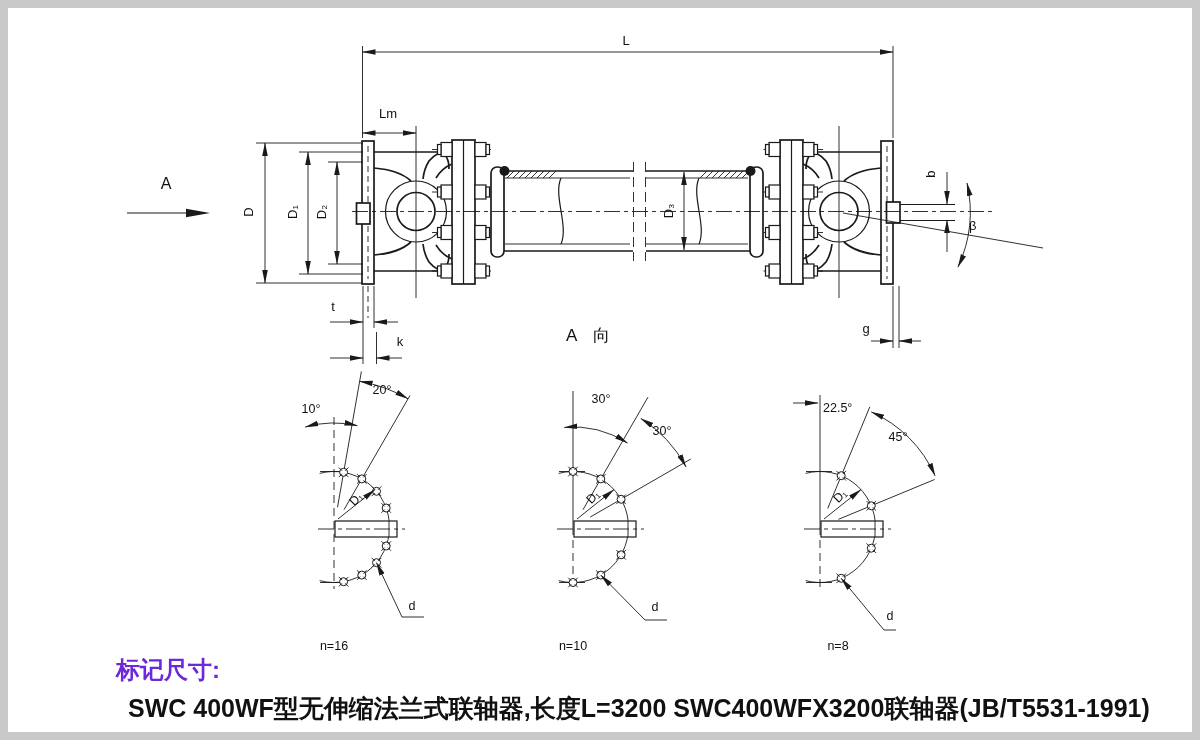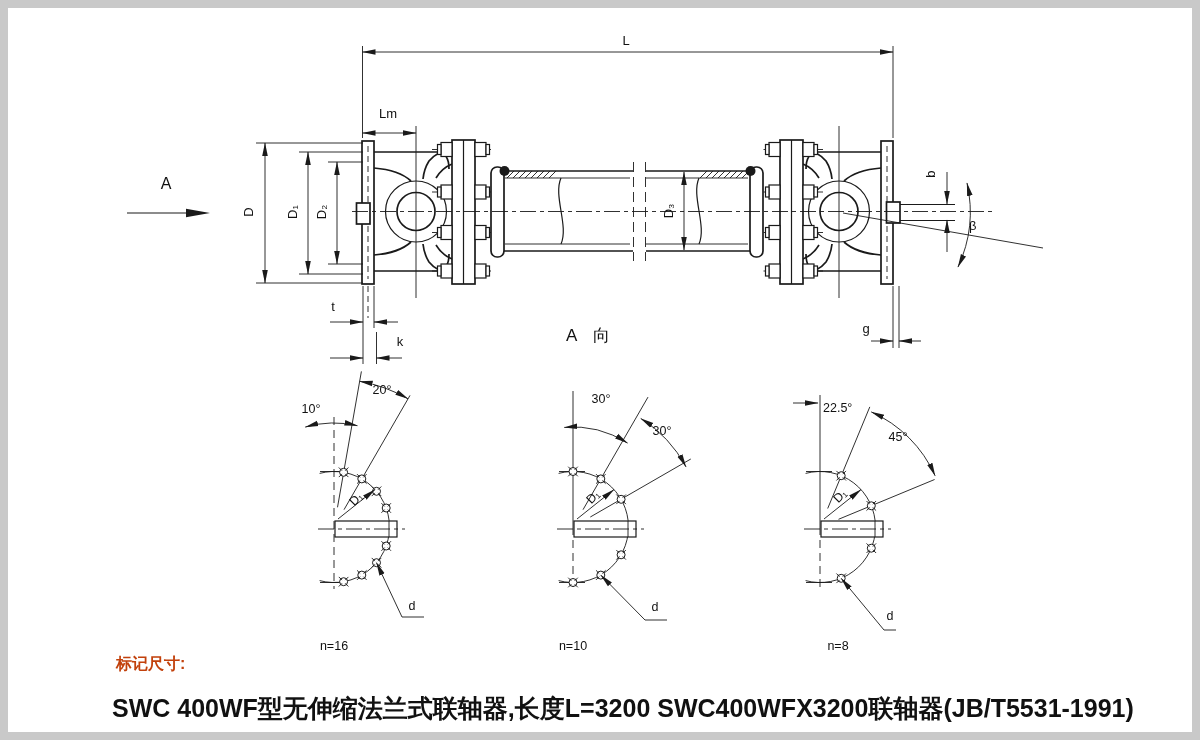--- a/index.html
+++ b/index.html
@@ -12,22 +12,22 @@
   .p12{stroke:#1a1a1a;stroke-width:1.2;fill:none;}
   .t{stroke:#1a1a1a;stroke-width:0.9;fill:none;}
   .wf{fill:#ffffff;stroke:#1a1a1a;stroke-width:1.7;}
   .wf12{fill:#ffffff;stroke:#1a1a1a;stroke-width:1.2;}
   .cl{stroke:#1a1a1a;stroke-width:0.9;fill:none;stroke-dasharray:16 4 4 4;}
   .hid{stroke:#1a1a1a;stroke-width:0.9;fill:none;stroke-dasharray:6 4;}
   .brk{stroke:#1a1a1a;stroke-width:0.9;fill:none;stroke-dasharray:10 5;}
   .ax{stroke:#1a1a1a;stroke-width:0.9;fill:none;stroke-dasharray:8 5;}
   .dim{font-size:13px;}
   .sm{font-size:12.5px;}
-  .footer1{position:absolute;left:108px;top:646px;font-size:16px;font-weight:600;color:#c2410c;}
-  .footer2{position:absolute;left:104px;top:684px;font-size:25px;font-weight:600;color:#111;white-space:nowrap;}
+  .footer1{position:absolute;left:108px;top:646px;font-size:24px;font-weight:600;color:#6d28d9;}
+  .footer2{position:absolute;left:120px;top:684px;font-size:25px;font-weight:600;color:#111;white-space:nowrap;}
 </style>
 </head>
 <body>
 
 <div id="stage">
  <div id="paper">
   <svg width="1184" height="724" viewBox="8 8 1184 724">
     <defs>
       <marker id="ae" markerUnits="userSpaceOnUse" markerWidth="14" markerHeight="8" refX="13" refY="4" orient="auto">
         <path d="M0,1.2 L13.5,4 L0,6.8 Z" fill="#1a1a1a"></path>

